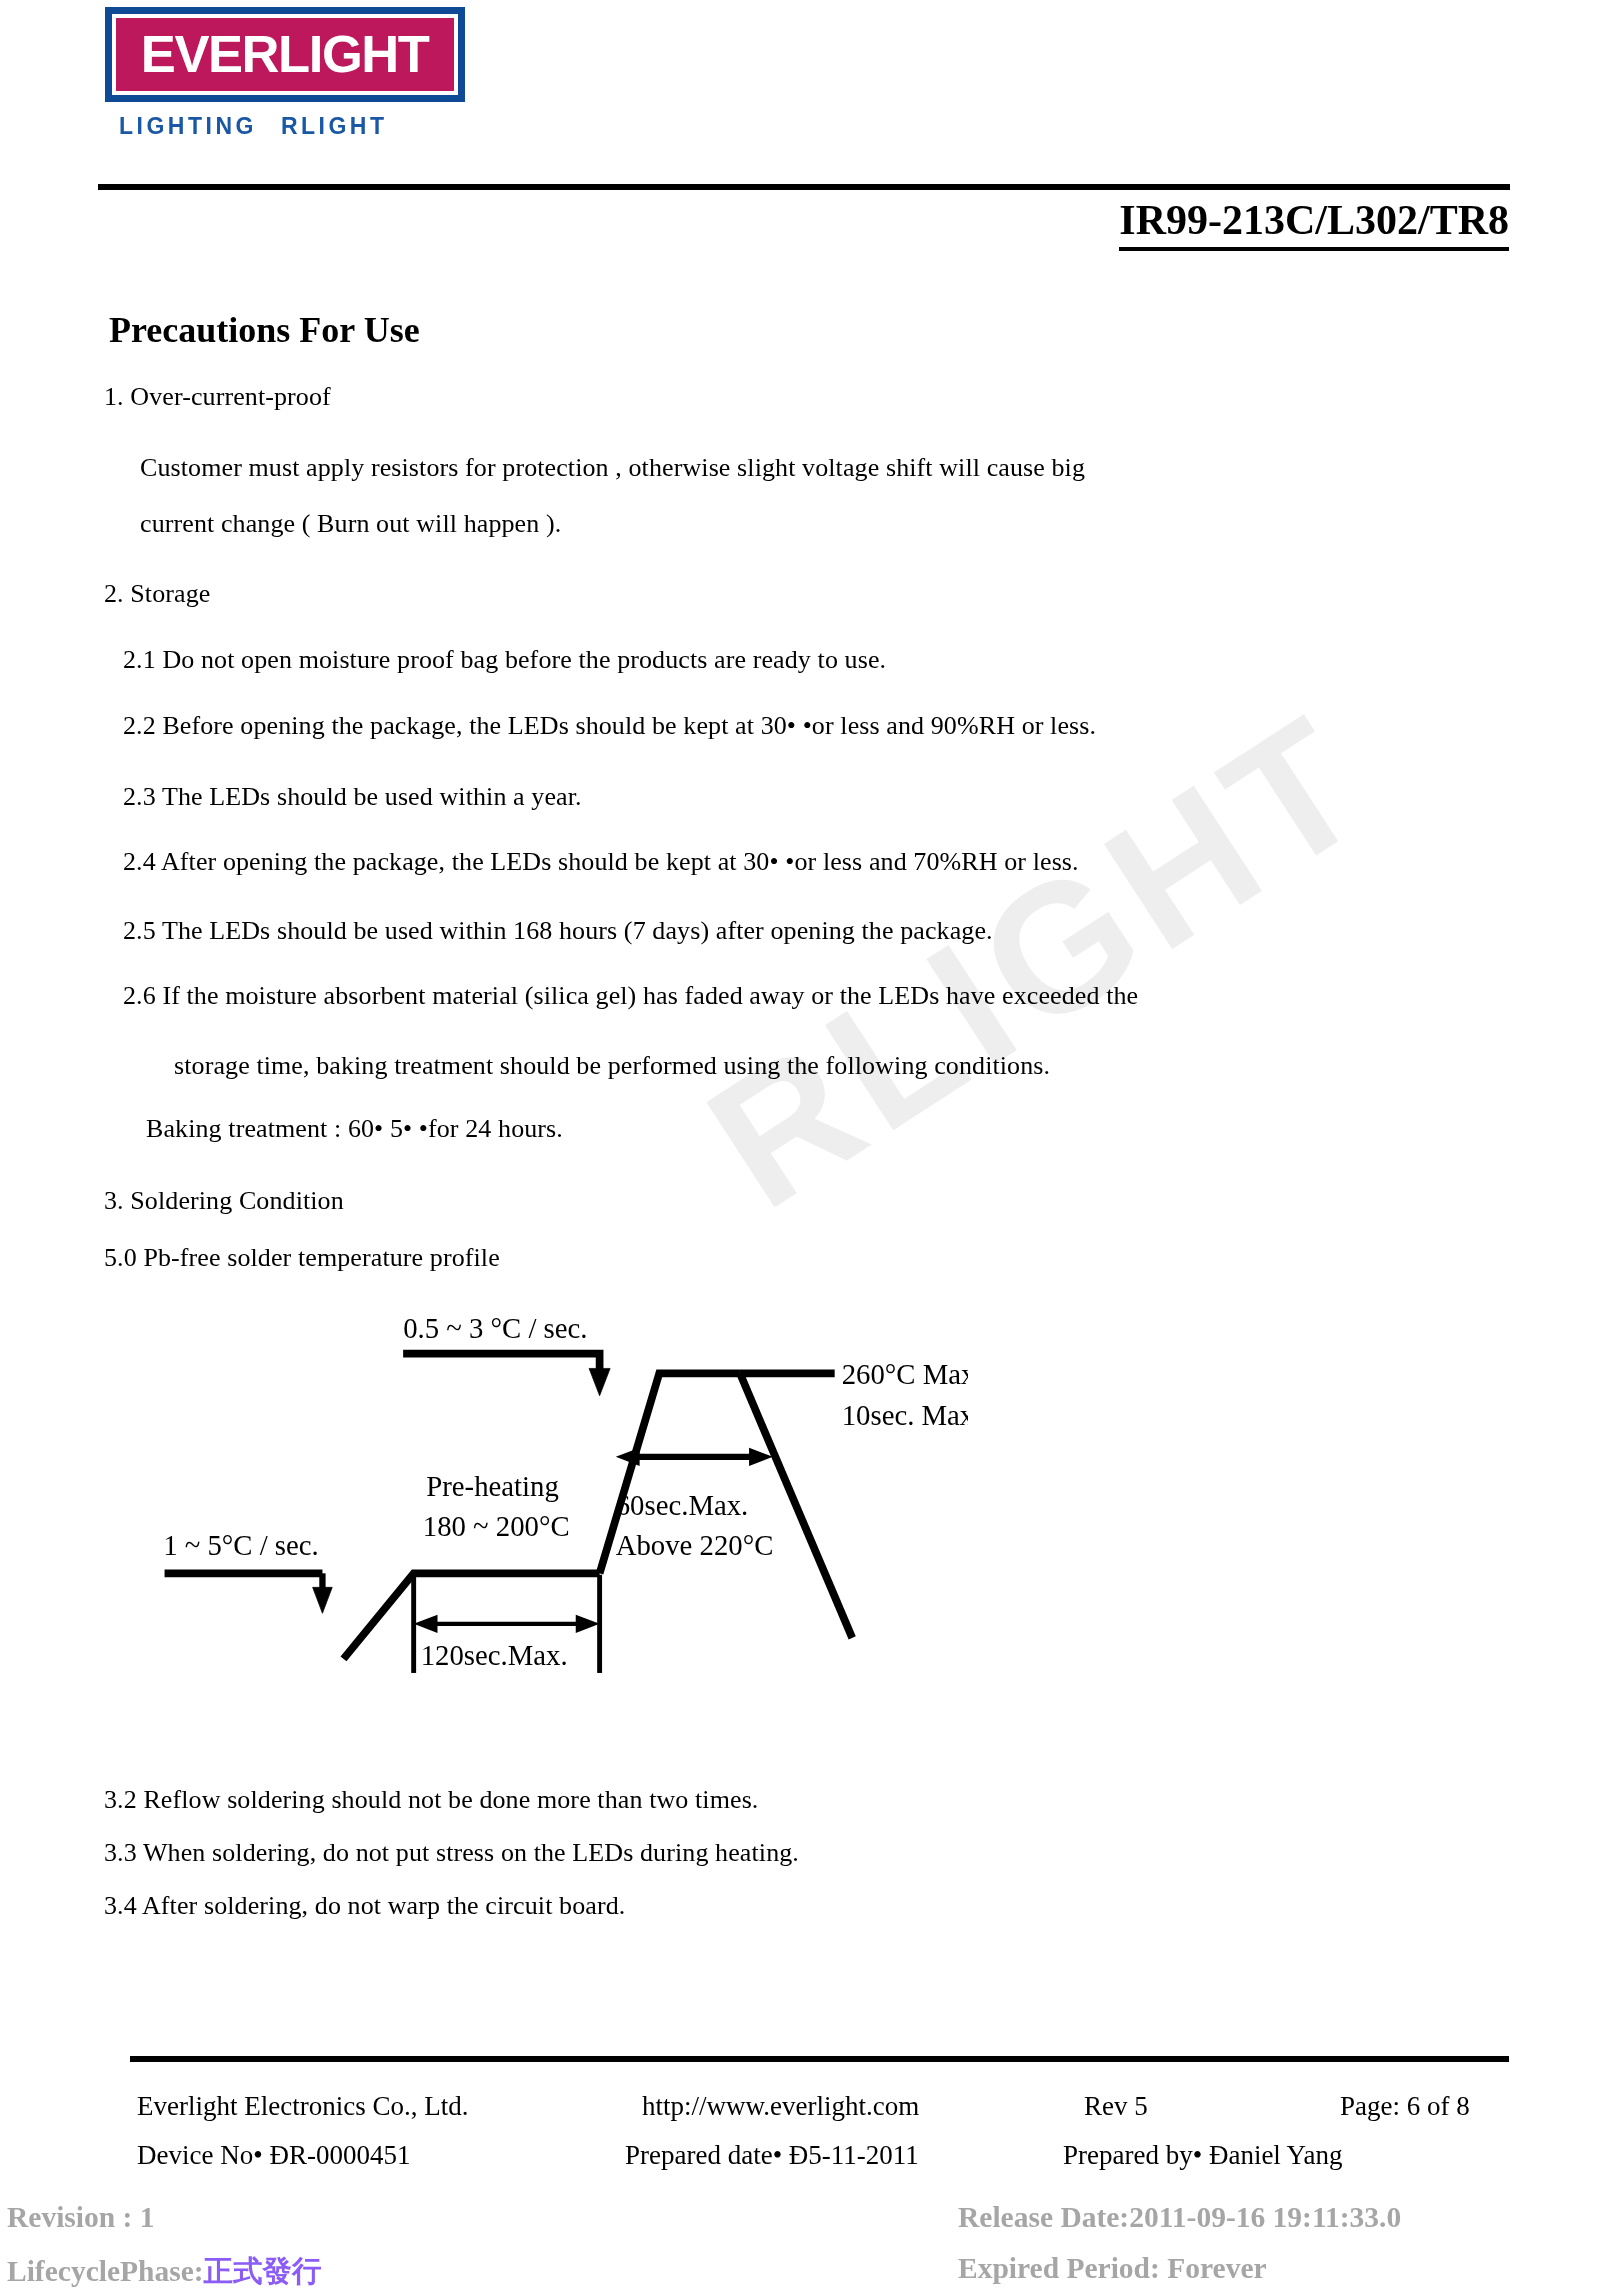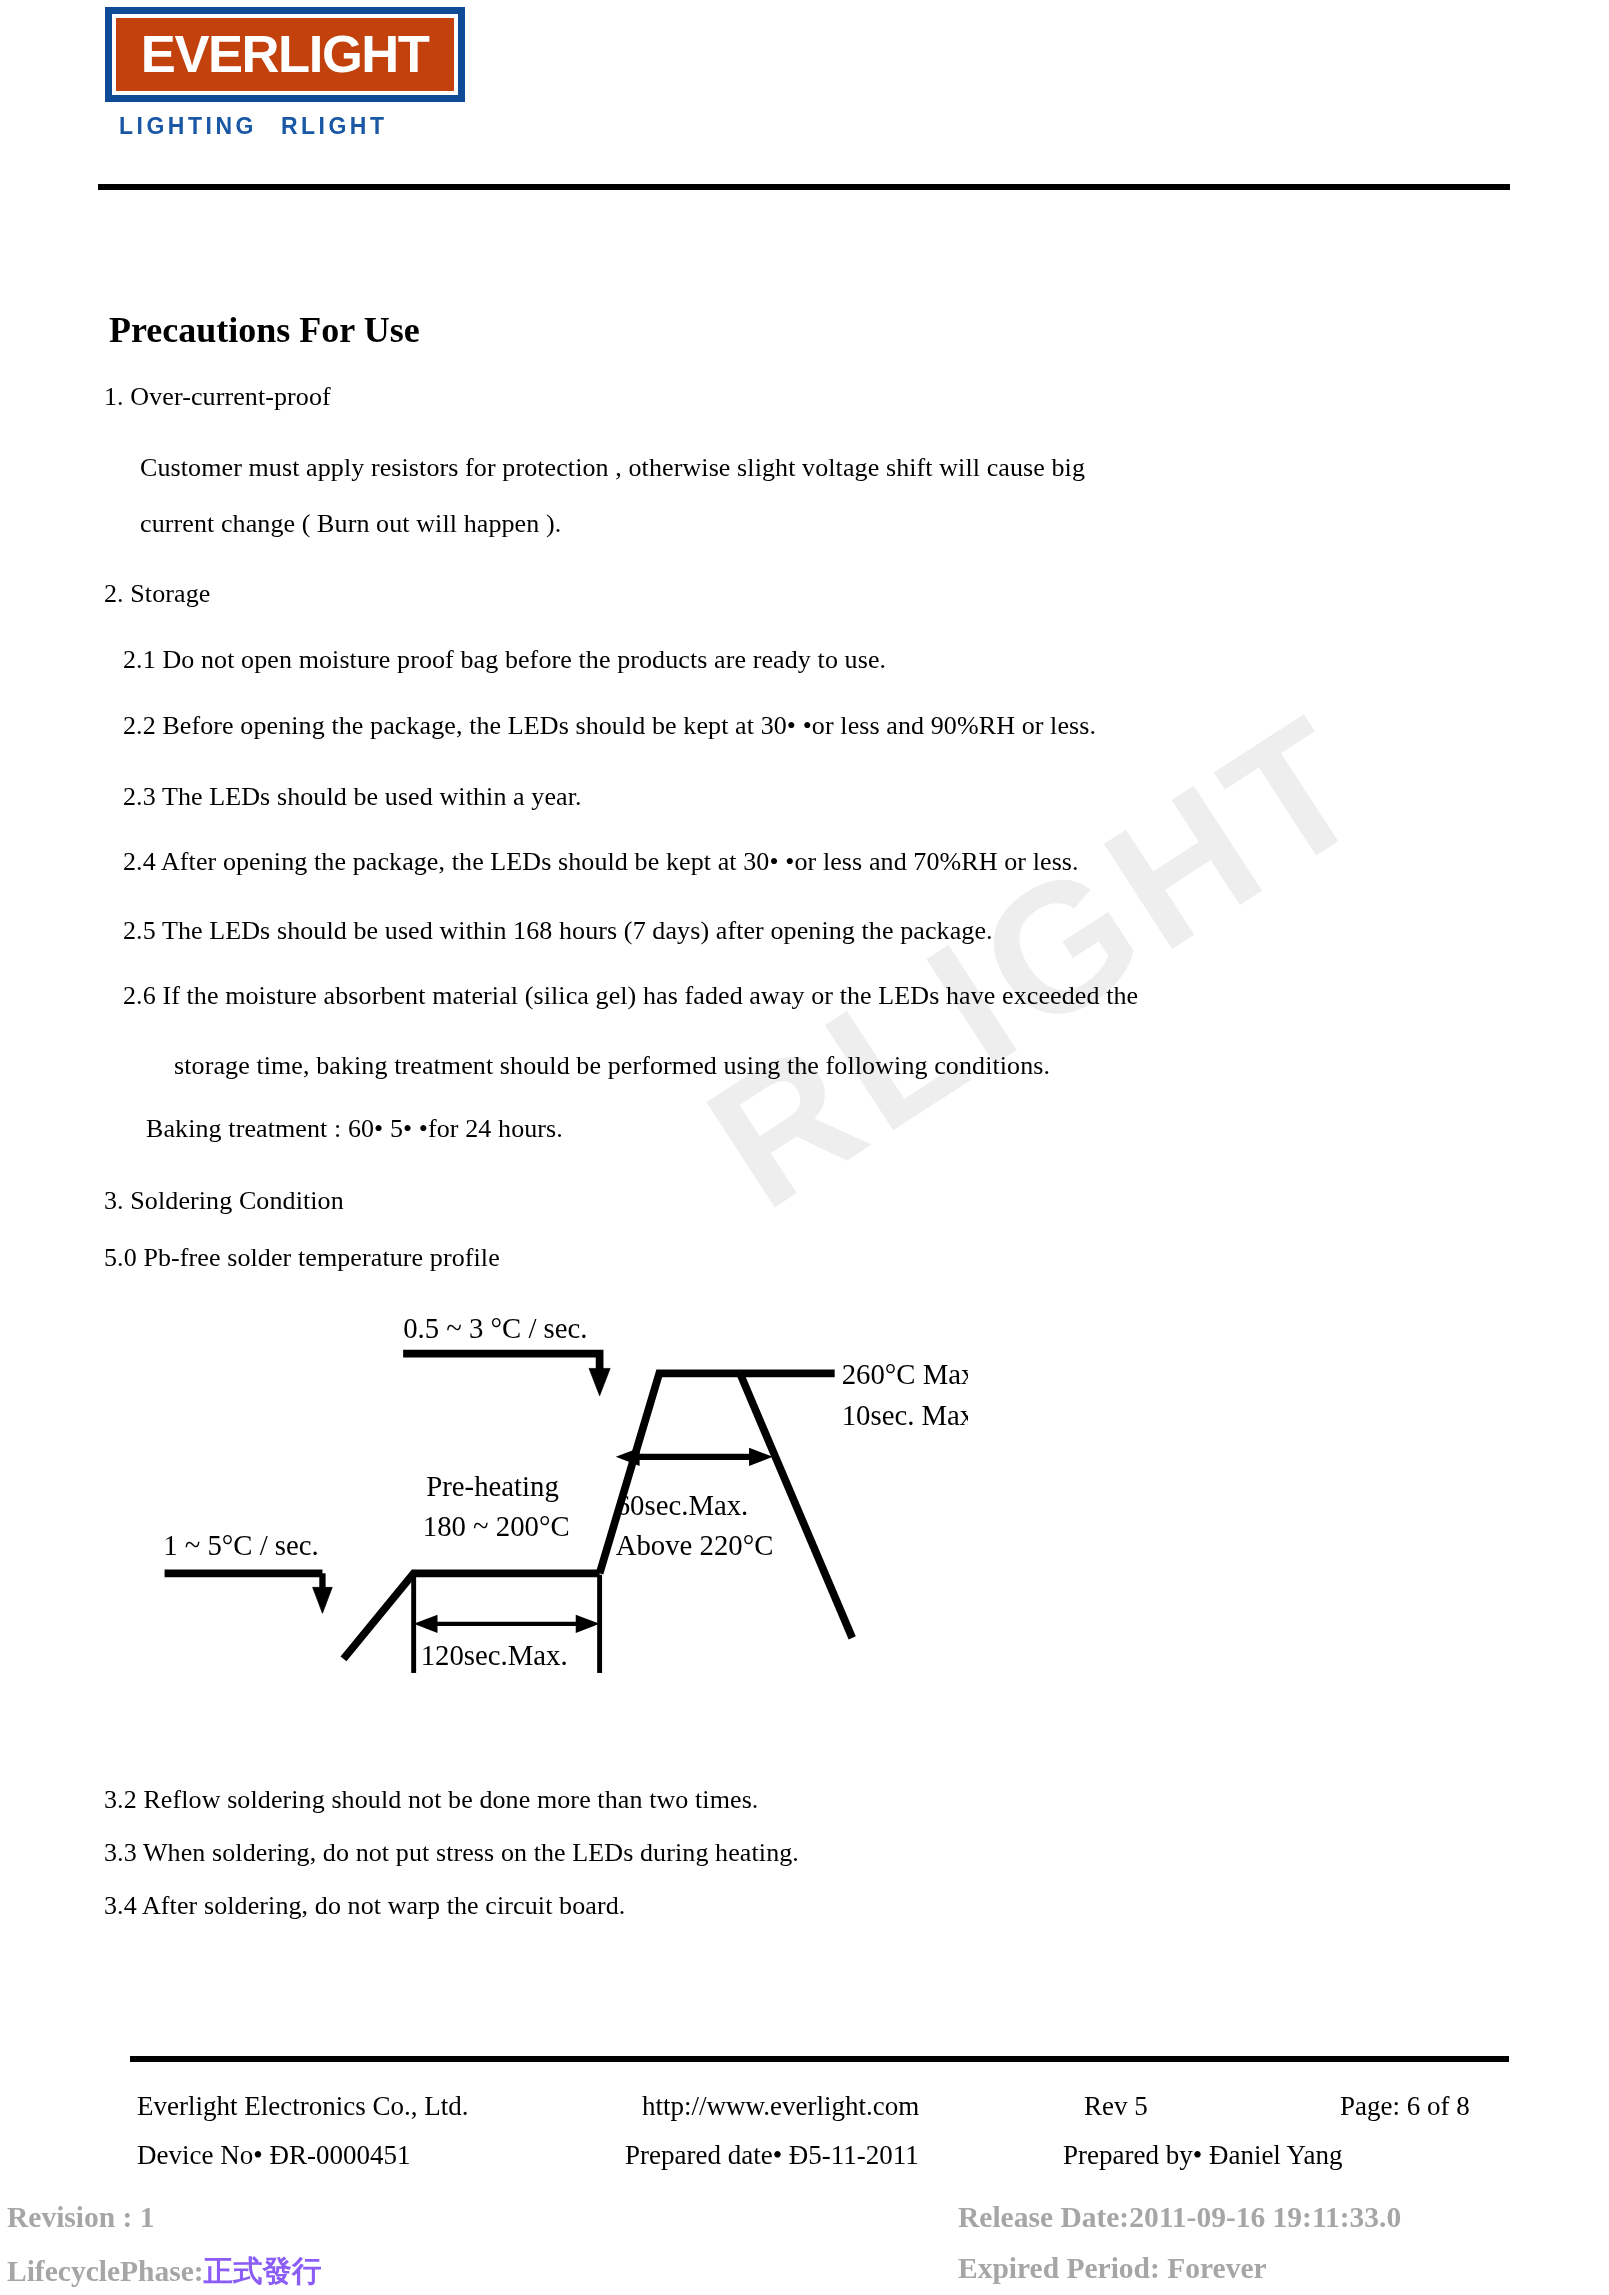--- a/index.html
+++ b/index.html
@@ -56,21 +56,21 @@
     height: 95px;
     background: #0e4a96;
     box-sizing: border-box;
     padding: 7px;
   }
   .logo-inner {
     width: 100%;
     height: 100%;
     border: 4.9px solid #ffffff;
     box-sizing: border-box;
-    background: #c2410c;
+    background: #be185d;
     display: flex;
     align-items: center;
     justify-content: center;
   }
   .logo-wordmark {
     font-family: "Liberation Sans", "DejaVu Sans", sans-serif;
     font-weight: 700;
     font-size: 51px;
     color: #ffffff;
     letter-spacing: -1.4px;
@@ -197,20 +197,21 @@
       <div class="logo-inner">
         <span class="logo-wordmark">EVERLIGHT</span>
       </div>
     </div>
     <div class="logo-tagline">
       <span>LIGHTING</span><span class="gap"></span><span>RLIGHT</span>
     </div>
   </div>
 
   <div class="header-rule"></div>
+  <div class="doc-title">IR99-213C/L302/TR8</div>
 
   <div class="content">
 
     <div class="section-heading" style="left:109px; top:309px;">Precautions For Use</div>
 
     <div class="line" style="left:104px; top:382px;">1. Over-current-proof</div>
 
     <div class="line" style="left:140px; top:441px;margin-top:12px;">Customer must apply resistors for protection , otherwise slight voltage shift will cause big</div>
 
     <div class="line" style="left:140px; top:509px;">current change ( Burn out will happen ).</div>

